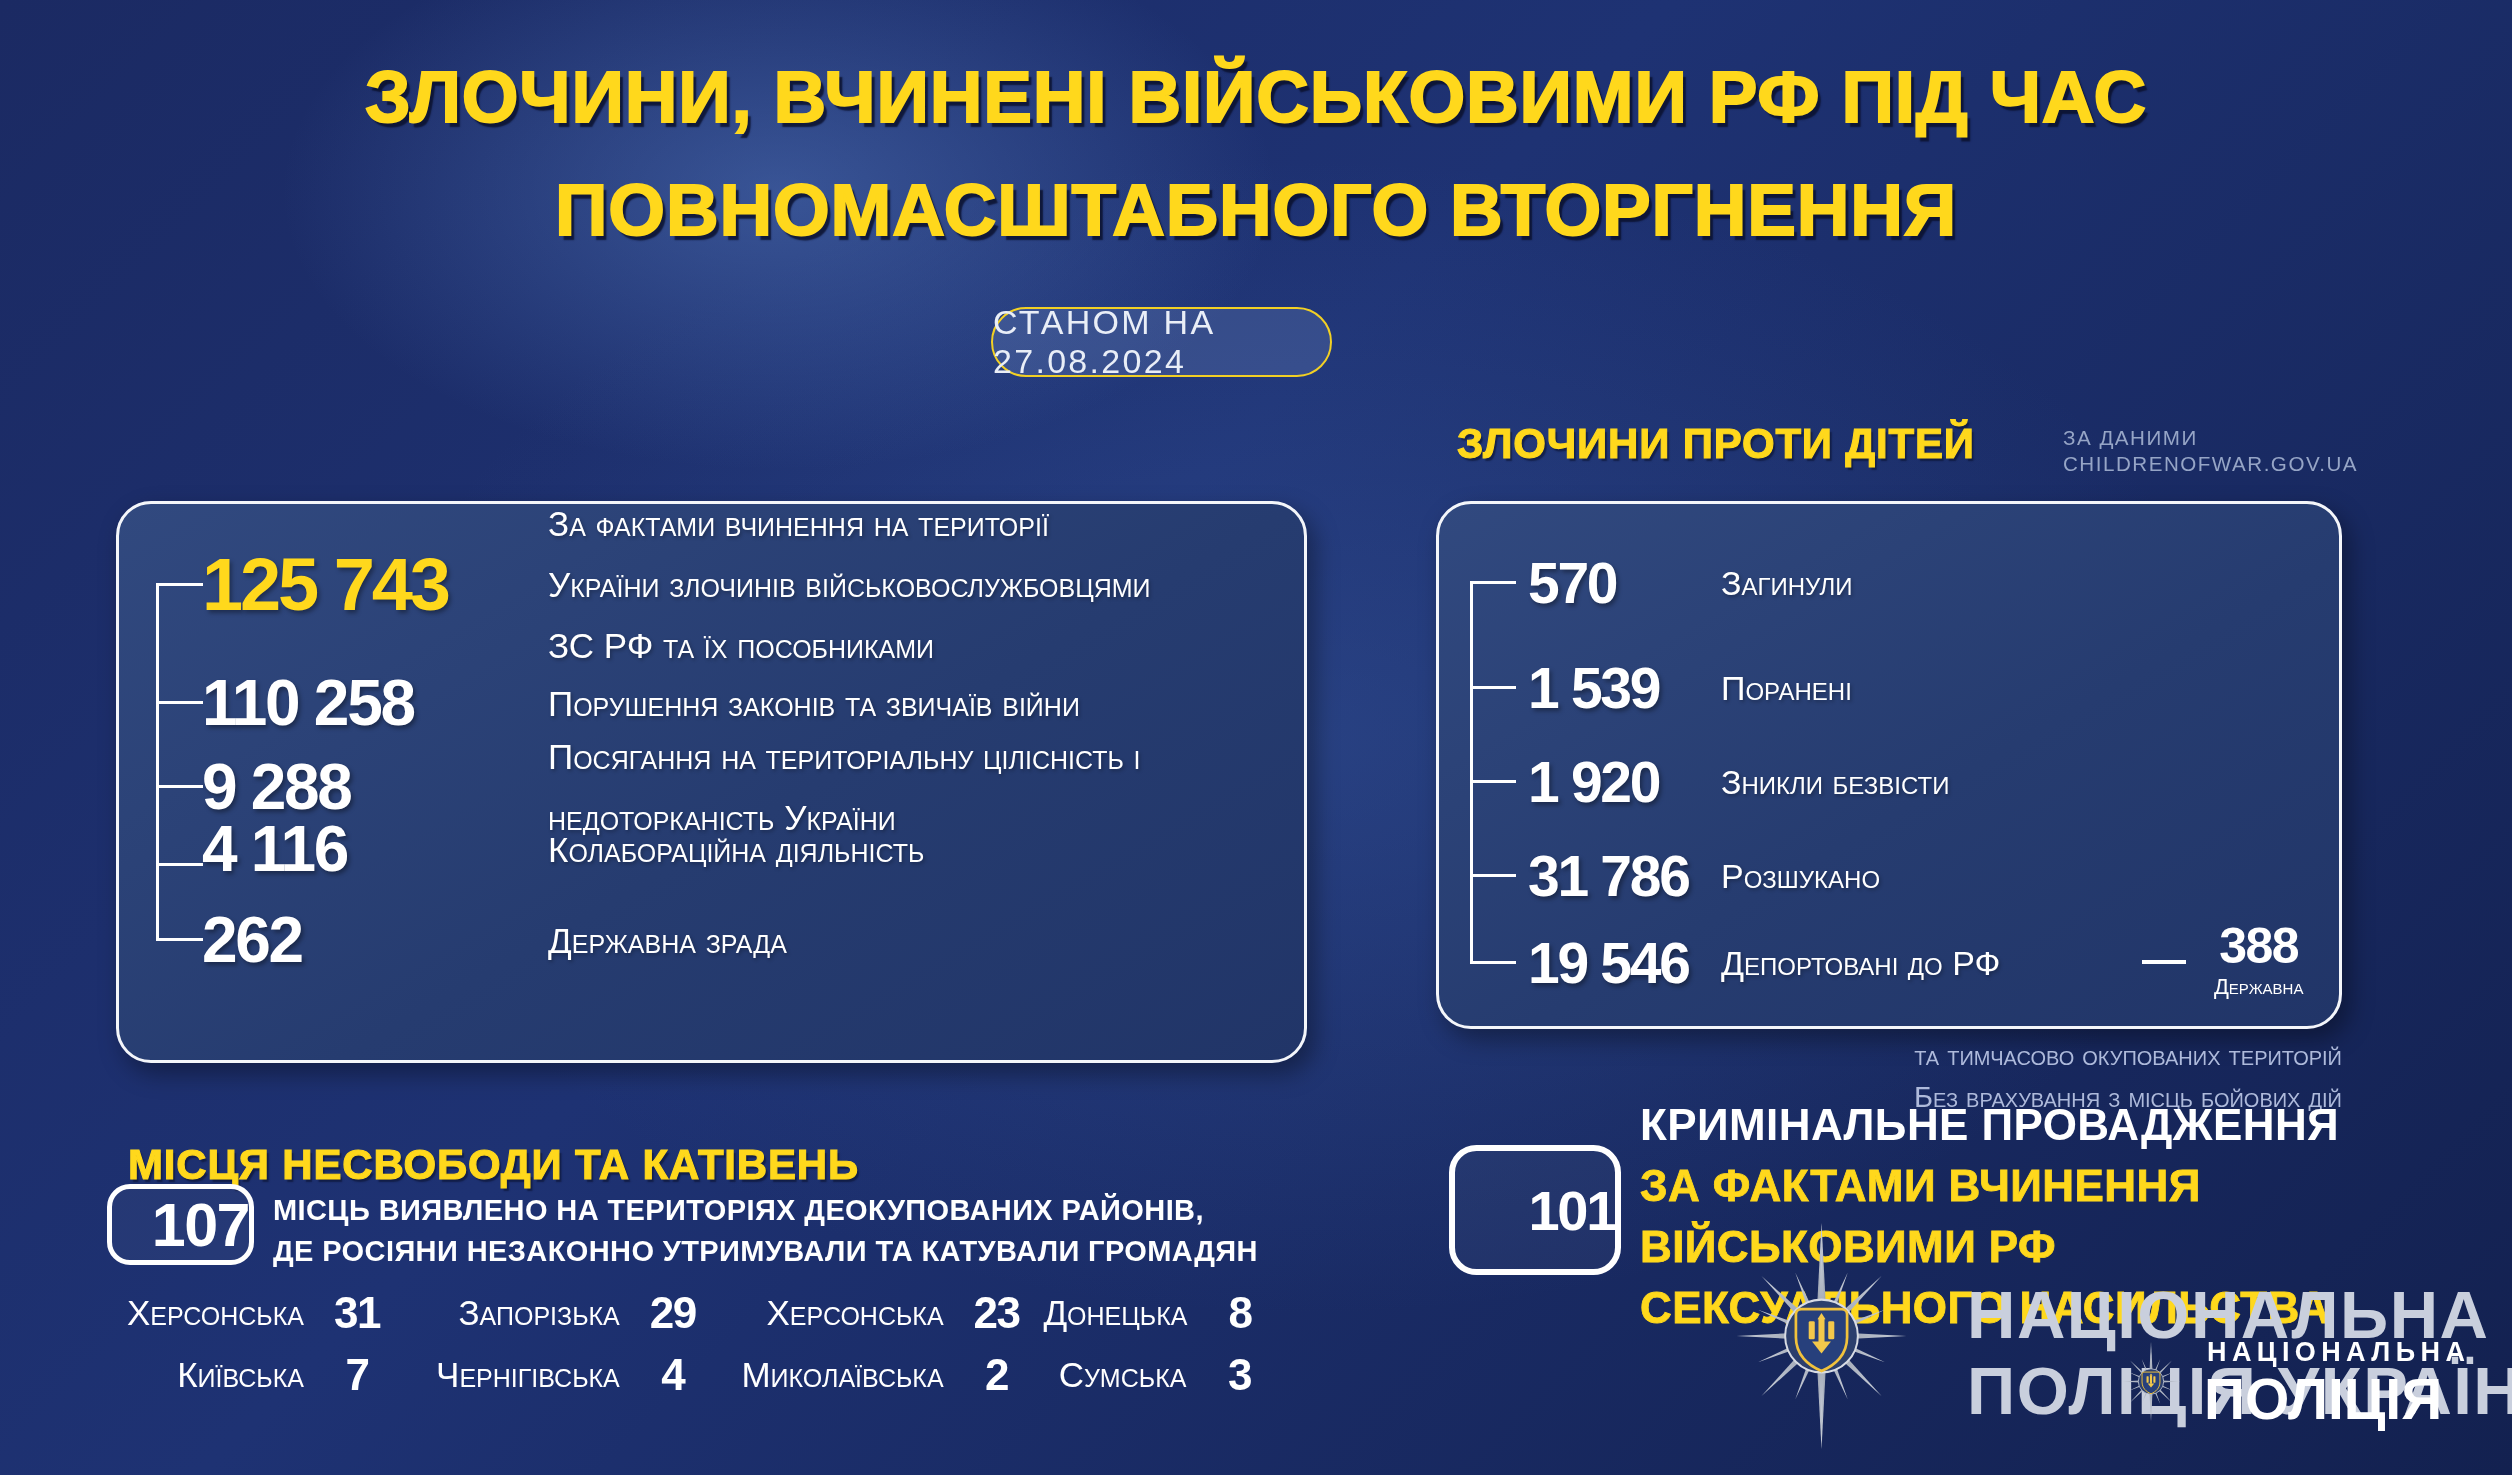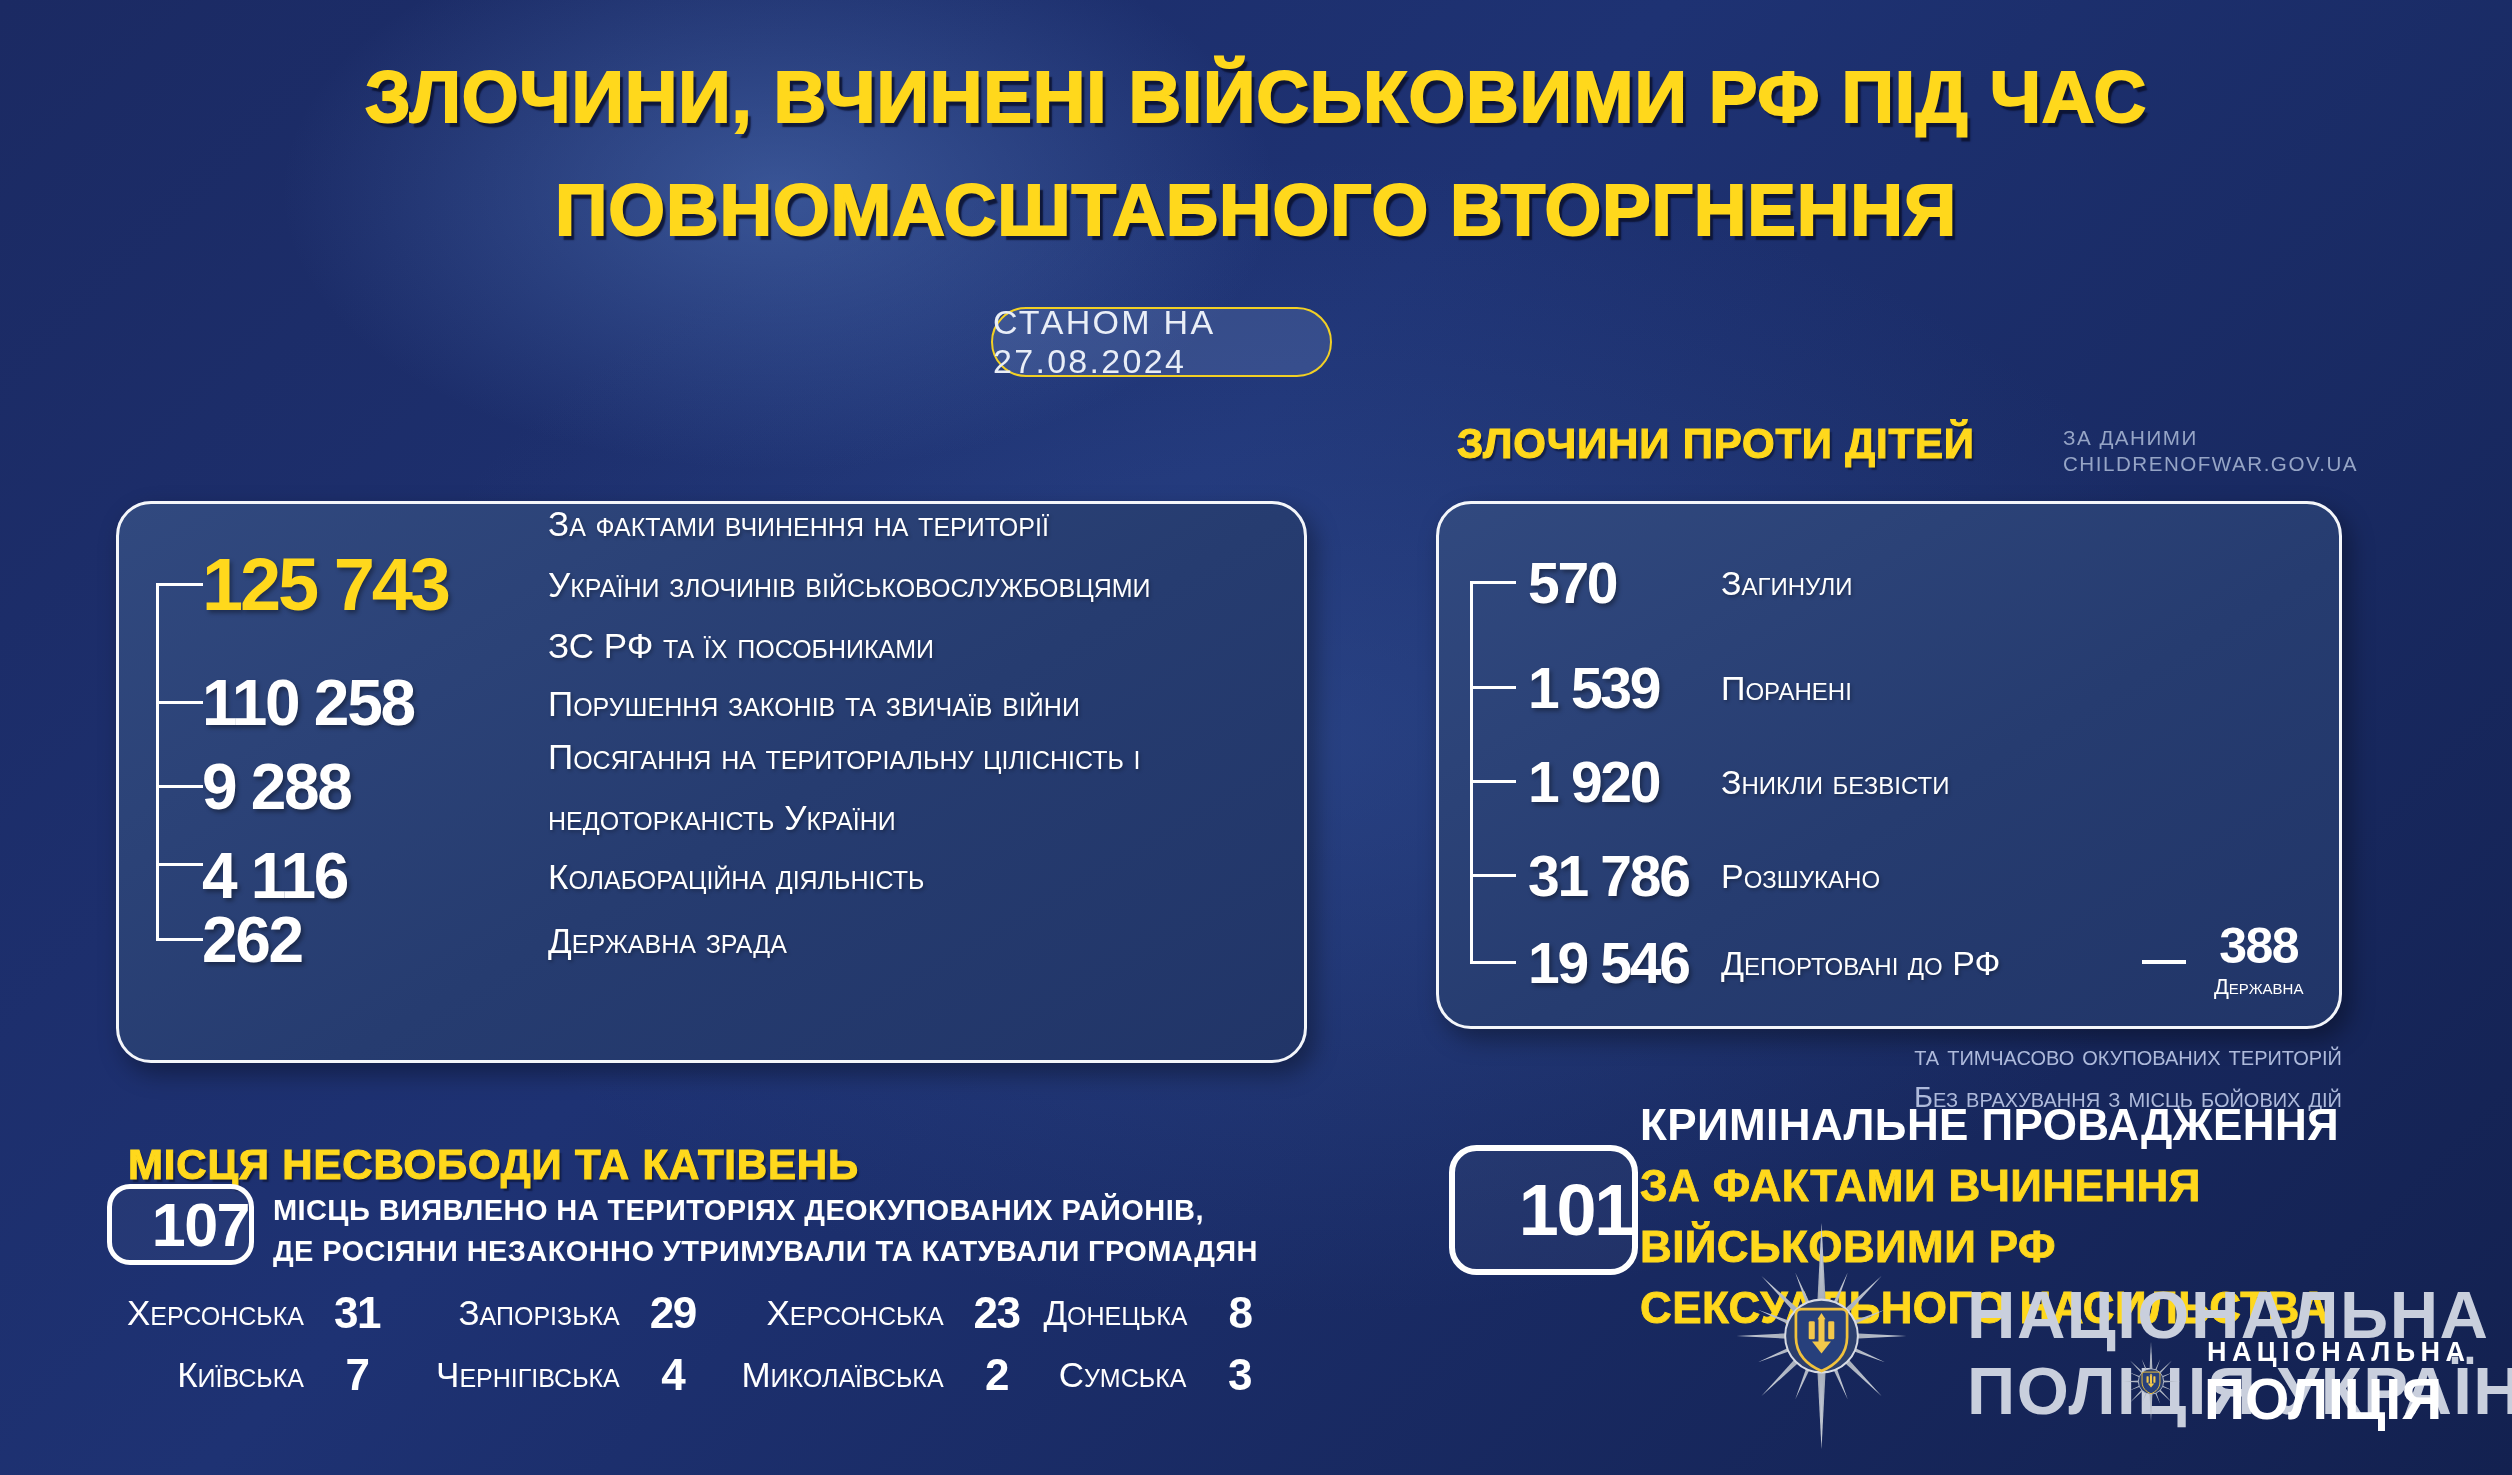--- a/index.html
+++ b/index.html
@@ -90,21 +90,21 @@
     line-height:41px;letter-spacing:0.4px;white-space:nowrap;
   }
   .regions{
     left:115px;top:1288px;width:1147px;display:grid;
     grid-template-columns:275px 302px 310px 229px;column-gap:13.8px;row-gap:12.2px;
   }
   .region-cell{display:flex;align-items:center;gap:20px;}
   .region-name{flex:1;text-align:right;font-variant:small-caps;font-size:35px;}
   .region-val{width:66px;text-align:center;font-size:44px;font-weight:700;letter-spacing:-1.5px;}
   
-  .box101{left:1449px;top:1145px;width:189px;height:130px;font-size:72px;border-radius:27.5px;border-width:6.1px;letter-spacing:-2.3px;}
+  .box101{left:1449px;top:1145px;width:172px;height:130px;font-size:56px;border-radius:27.5px;border-width:6.1px;letter-spacing:-2.3px;}
   .sv-text{left:1640px;top:1094px;line-height:61px;font-size:44px;font-weight:700;letter-spacing:0.4px;white-space:nowrap;}
   .sv-white{color:#fff;}
   .sv-yellow{color:#ffd81c;-webkit-text-stroke:0.8px #ffd81c;}
   
   .logo-big-text{color:#c9cfdd;font-weight:700;letter-spacing:1.5px;font-size:67px;white-space:nowrap;}
   .lbt1{left:1967px;top:1276px;}
   .lbt2{left:1967px;top:1352px;}
   .logo-small-1{left:2207px;top:1337px;color:#fff;font-weight:700;font-size:27px;letter-spacing:5.4px;white-space:nowrap;}
   .logo-small-2{left:2204px;top:1366px;color:#fff;font-weight:700;font-size:57px;white-space:nowrap;}
 </style>
@@ -184,21 +184,21 @@
       <div class="lbl" style="width:612px;">За фактами вчинення на території України злочинів військовослужбовцями ЗС РФ та їх пособниками</div>
     </div>
     <div class="row" style="top:199px;">
       <div class="num num-l">110 258</div>
       <div class="lbl" style="width:688px;">Порушення законів та звичаїв війни</div>
     </div>
     <div class="row" style="top:283px;">
       <div class="num num-l">9 288</div>
       <div class="lbl" style="width:658px;">Посягання на територіальну цілісність і недоторканість України</div>
     </div>
-    <div class="row" style="top:372px;">
+    <div class="row" style="top:345px;">
       <div class="num num-l">4 116</div>
       <div class="lbl" style="width:688px;">Колабораційна діяльність</div>
     </div>
     <div class="row" style="top:436px;">
       <div class="num num-l">262</div>
       <div class="lbl" style="width:688px;">Державна зрада</div>
     </div>
   </div>
 
   <div class="abs panel panel-right rp">

